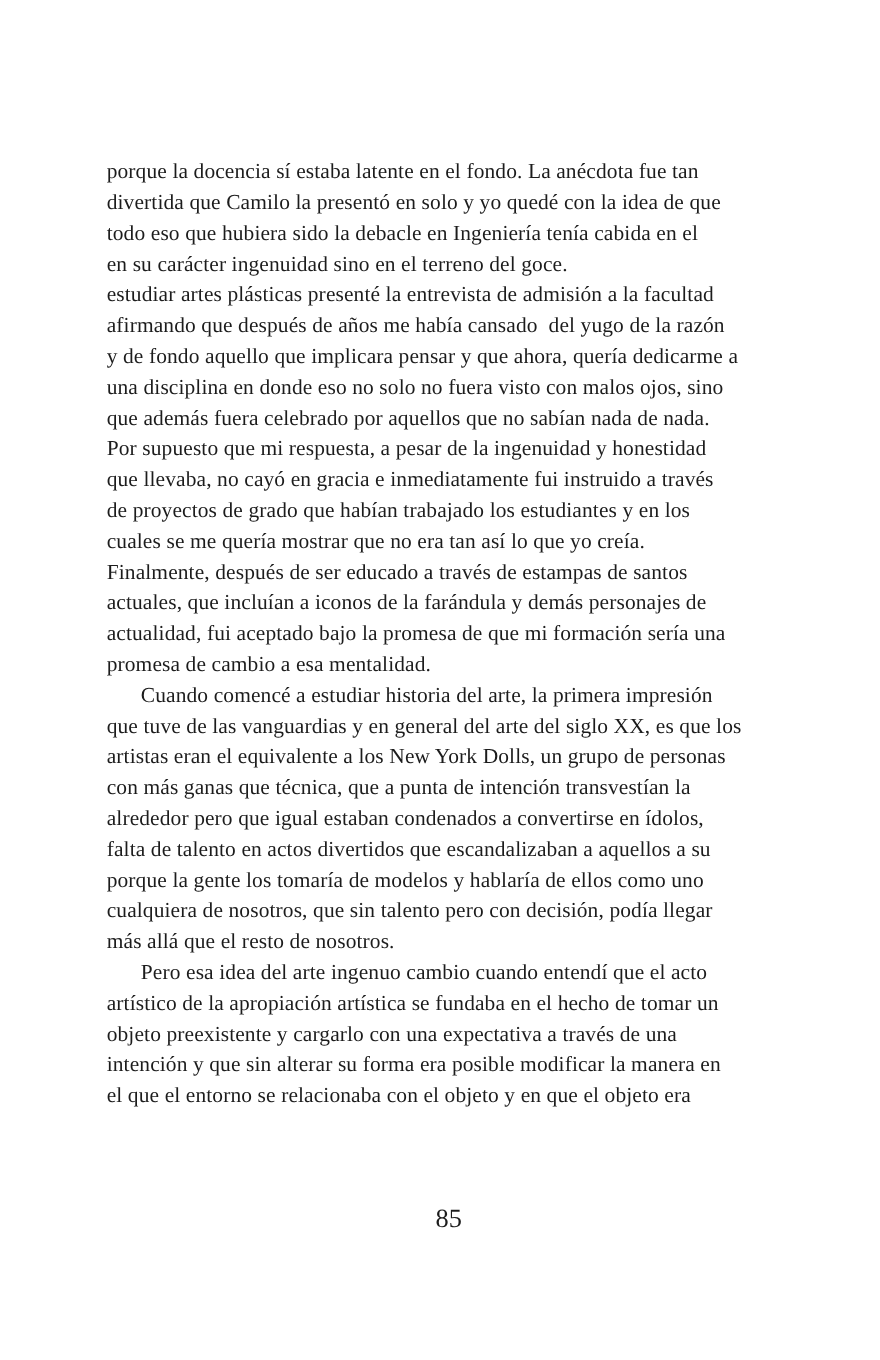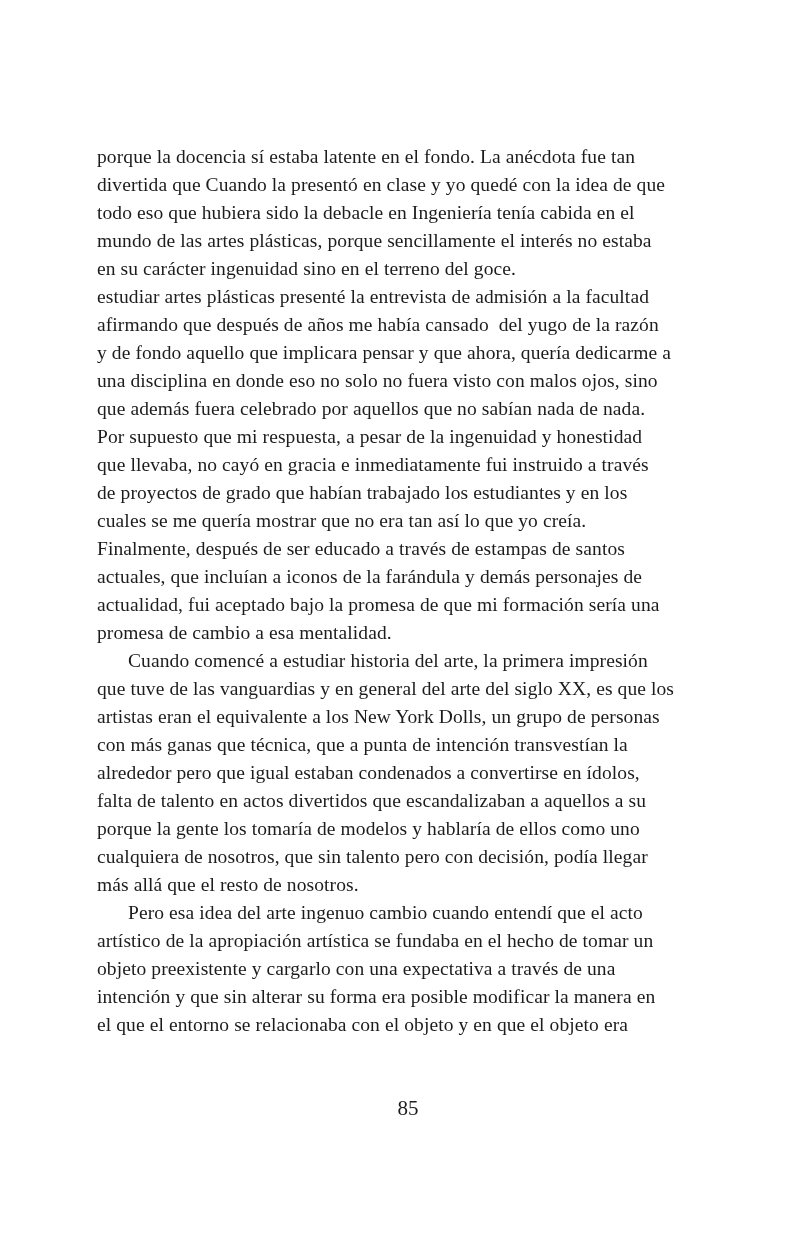--- a/index.html
+++ b/index.html
@@ -35,34 +35,33 @@
   }
   .line.indent {
     padding-left: 31px;
   }
   .page-number {
     position: absolute;
     left: 97px;
     top: 1094px;
     width: 622px;
     text-align: center;
-    font-size: 21px;
+    font-size: 24px;
     line-height: 28px;
   }
 </style>
 </head>
 <body>
 
 <main class="page">
   <section class="text-block">
       <p class="para">
         <span class="line">porque la docencia sí estaba latente en el fondo. La anécdota fue tan</span>
-        <span class="line">divertida que Cuando la presentó en clase y yo quedé con la idea de que</span>
+        <span class="line">divertida que Camilo la presentó en solo y yo quedé con la idea de que</span>
         <span class="line">todo eso que hubiera sido la debacle en Ingeniería tenía cabida en el</span>
-        <span class="line">mundo de las artes plásticas, porque sencillamente el interés no estaba</span>
         <span class="line">en su carácter ingenuidad sino en el terreno del goce.</span>
       </p>
       <p class="para">
         <span class="line">estudiar artes plásticas presenté la entrevista de admisión a la facultad</span>
         <span class="line">afirmando que después de años me había cansado  del yugo de la razón</span>
         <span class="line">y de fondo aquello que implicara pensar y que ahora, quería dedicarme a</span>
         <span class="line">una disciplina en donde eso no solo no fuera visto con malos ojos, sino</span>
         <span class="line">que además fuera celebrado por aquellos que no sabían nada de nada.</span>
         <span class="line">Por supuesto que mi respuesta, a pesar de la ingenuidad y honestidad</span>
         <span class="line">que llevaba, no cayó en gracia e inmediatamente fui instruido a través</span>

